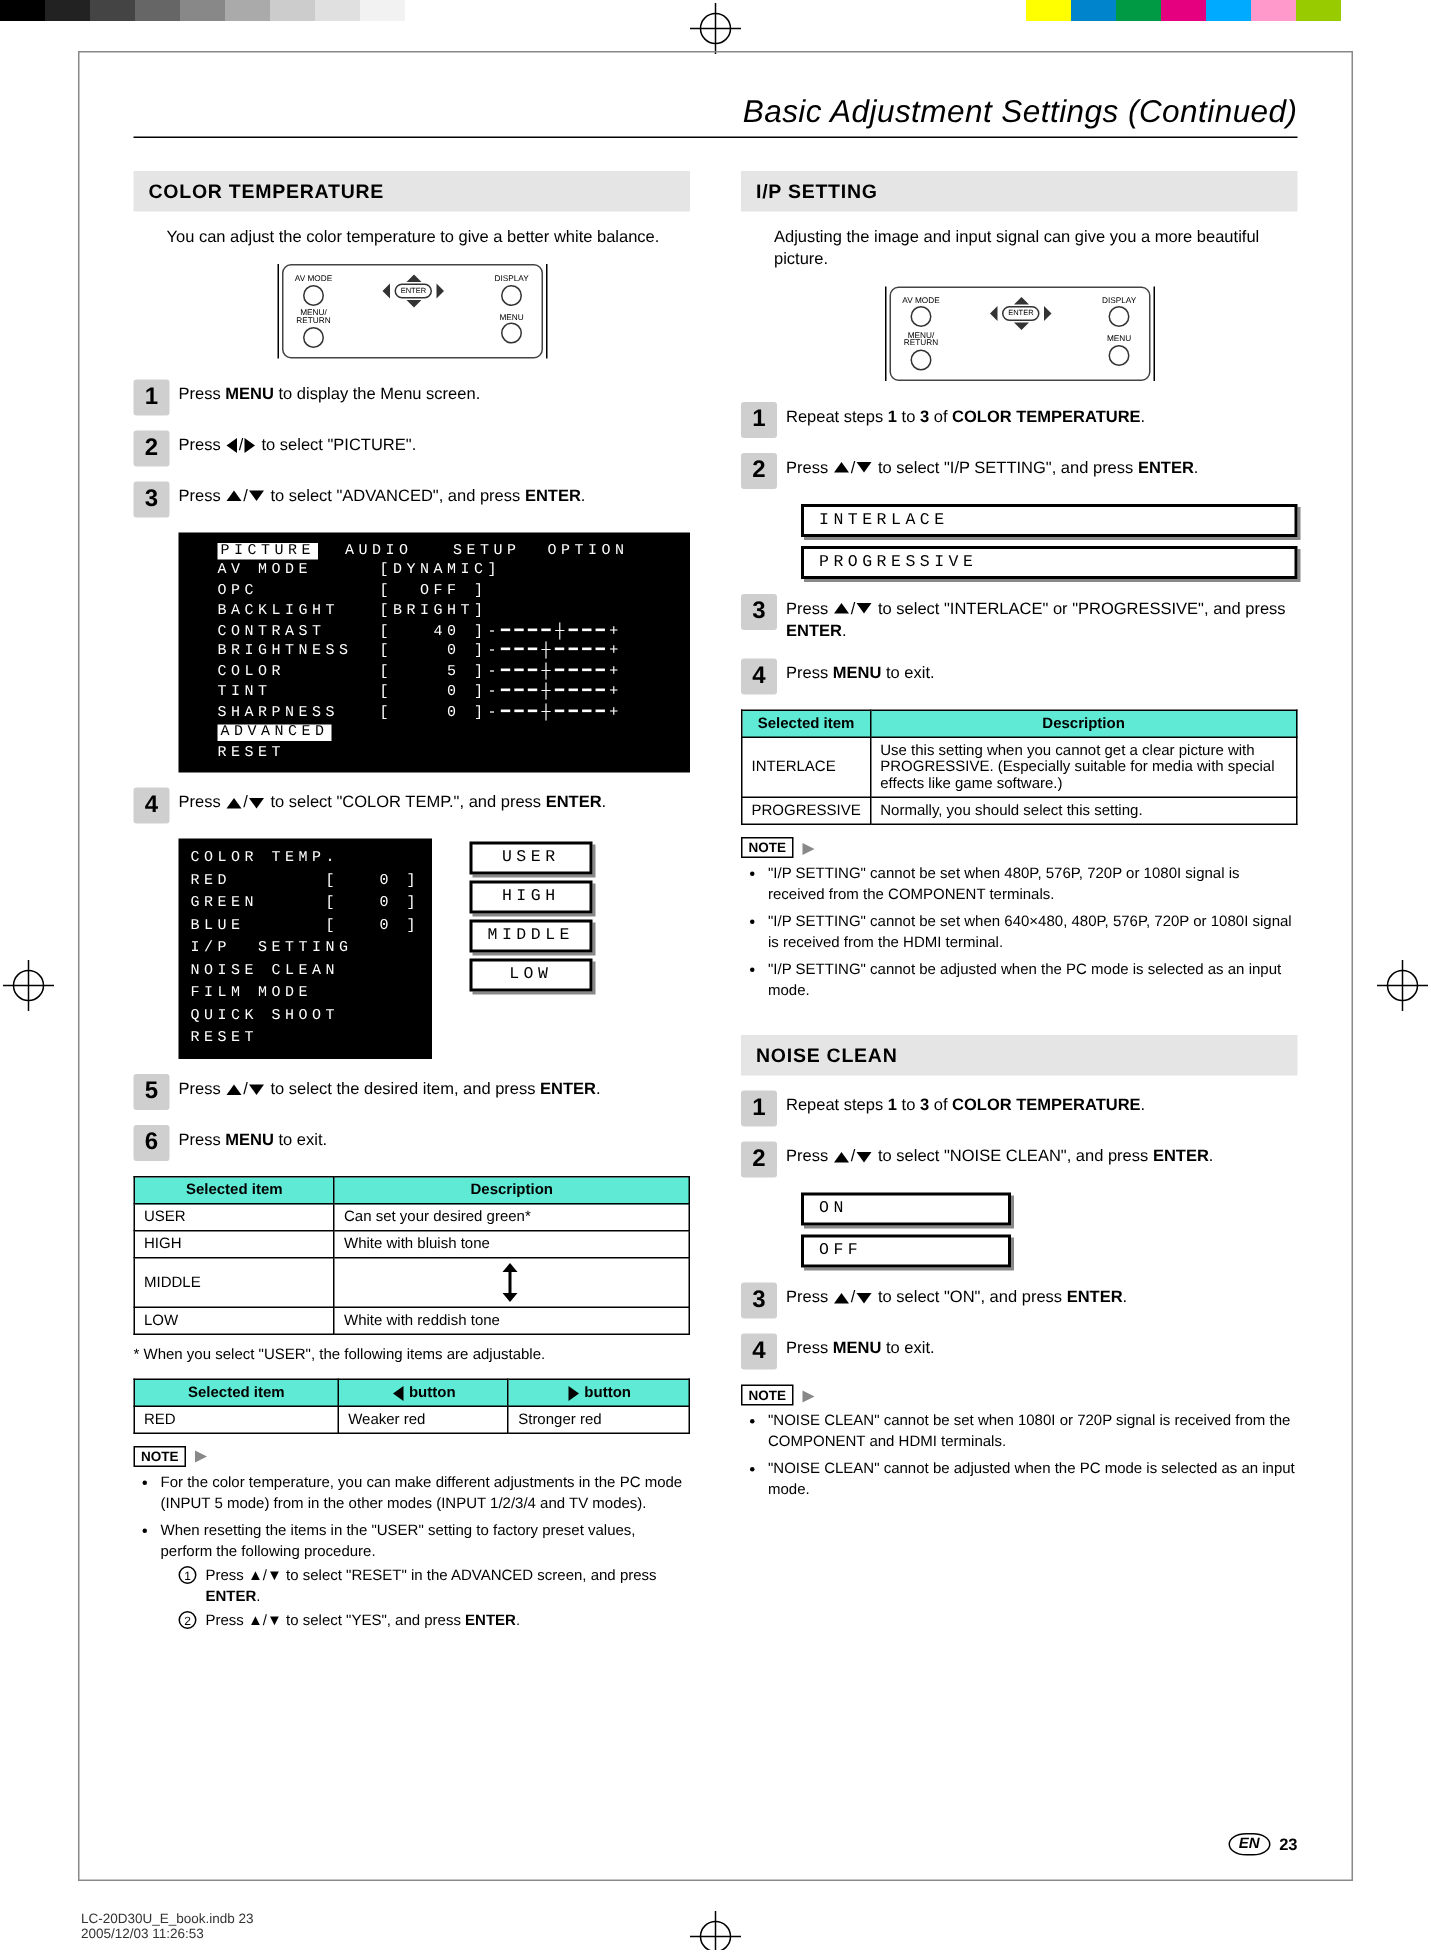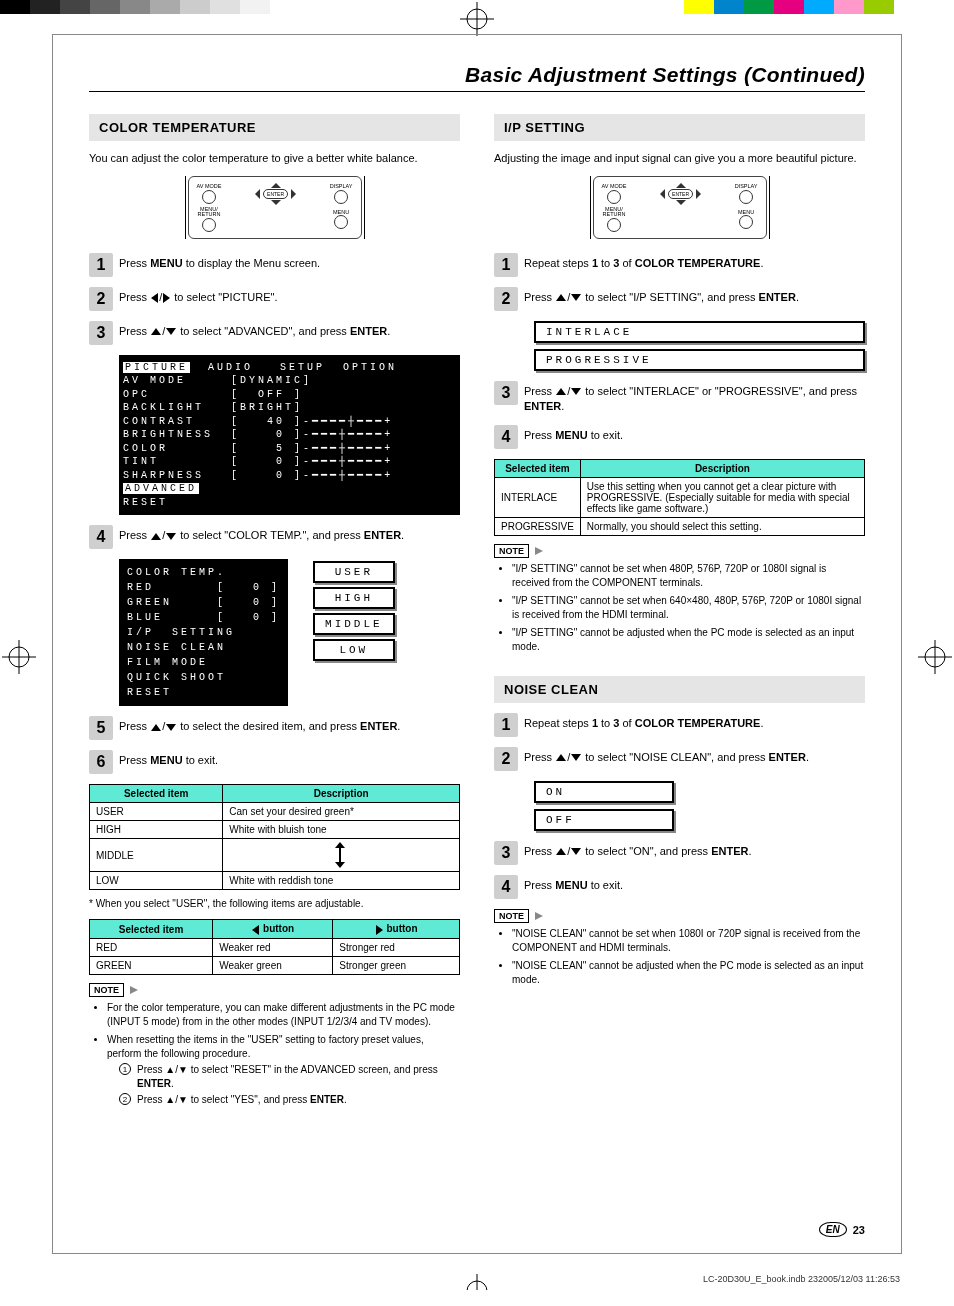--- a/index.html
+++ b/index.html
@@ -38,35 +38,35 @@
     position: relative;
   }
   .page-title-wrap {
     border-bottom: 1px solid #000;
     padding-bottom: 4px;
     margin-bottom: 22px;
     text-align: right;
   }
   .page-title {
     font-size: 21px;
-    font-weight: bold;
+    font-weight: normal;
     font-style: italic;
     letter-spacing: 0.3px;
   }
   .columns { display: flex; gap: 34px; }
   .col { flex: 1; }
   .section-head {
     background: #e5e5e5;
     font-weight: bold;
     font-size: 13px;
     padding: 6px 10px;
     margin-bottom: 10px;
     letter-spacing: 0.5px;
   }
-  .intro { font-size: 11px; line-height: 1.35; margin-bottom: 10px; }
+  .intro { font-size: 11px; line-height: 1.35; margin-bottom: 10px; margin-left: 22px; }
   .diagram-box {
     width: 180px;
     margin: 6px auto 14px auto;
     border-left: 1px solid #000;
     border-right: 1px solid #000;
     padding: 0 2px;
   }
   .remote {
     border: 1px solid #444;
     border-radius: 6px;
@@ -118,21 +118,21 @@
   .tri { display:inline-block; width:0; height:0; vertical-align:middle; margin:0 1px; }
   .tri.l { border-top:5px solid transparent; border-bottom:5px solid transparent; border-right:7px solid #000;}
   .tri.r { border-top:5px solid transparent; border-bottom:5px solid transparent; border-left:7px solid #000;}
   .tri.u { border-left:5px solid transparent; border-right:5px solid transparent; border-bottom:7px solid #000;}
   .tri.d { border-left:5px solid transparent; border-right:5px solid transparent; border-top:7px solid #000;}
   .osd {
     background:#000;
     color:#fff;
     font-family:"Courier New",monospace;
     font-size:10px;
-    padding:6px 4px;
+    padding:6px 26px;
     letter-spacing:3px;
     line-height:1.35;
     margin:4px 0 10px 30px;
     white-space:pre;
   }
   .osd .hl { background:#fff; color:#000; padding:0 2px;}
   .osd-side-wrap { display:flex; gap:25px; margin:4px 0 10px 30px;}
   .osd-menu {
     background:#000;color:#fff;font-family:"Courier New",monospace;font-size:10px;
     padding:6px 8px; letter-spacing:3px; line-height:1.5; white-space:pre;
@@ -174,22 +174,23 @@
   .circled { display:inline-block; border:1px solid #000; border-radius:50%; width:12px; height:12px; text-align:center; font-size:8px; line-height:12px; flex-shrink:0;}
   .page-footer {
     position:absolute; bottom:16px; right:36px; display:flex; align-items:center; gap:6px;
     font-size:11px;
   }
   .en-badge {
     border:1.5px solid #000; border-radius:50%/60%; padding:1px 6px; font-weight:bold;
     font-style:italic; font-size:10px;
   }
   .print-footer {
-    display:flex; justify-content:flex-end; font-size:9px; color:#333;
-    padding: 0 54px 6px 80px;
+    display:flex; justify-content:space-between; font-size:9px; color:#333;
+    padding: 0 54px 6px 54px;
+    flex-direction: column;
   }
   .updown-arrow {
     display:inline-block; height:26px; position:relative; width:12px; vertical-align:middle;
   }
   .updown-arrow::before, .updown-arrow::after {
     content:""; position:absolute; left:0; width:0;height:0;
     border-left:5px solid transparent; border-right:5px solid transparent;
   }
   .updown-arrow::before { top:0; border-bottom:6px solid #000;}
   .updown-arrow::after { bottom:0; border-top:6px solid #000;}
@@ -393,25 +394,20 @@
           <th><span class="tri l"></span><span> button</span></th>
           <th><span class="tri r"></span><span> button</span></th>
         </tr>
           </thead>
         <tbody id="ct-tbl2">
             <tr>
               <td>RED</td>
               <td>Weaker red</td>
               <td>Stronger red</td>
             </tr>
-            <tr>
-              <td>GREEN</td>
-              <td>Weaker green</td>
-              <td>Stronger green</td>
-            </tr>
           </tbody>
       </table>
 
       <div>
         <span class="note-label">NOTE</span><span class="note-arrow"></span>
         <ul class="note-list" id="ct-notes">
             <li>For the color temperature, you can make different adjustments in the PC mode (INPUT 5 mode) from in the other modes (INPUT 1/2/3/4 and TV modes).</li>
             <li>When resetting the items in the "USER" setting to factory preset values, perform the following procedure.<div class="sub-list">
                 <div>
                   <span class="circled">1</span>

